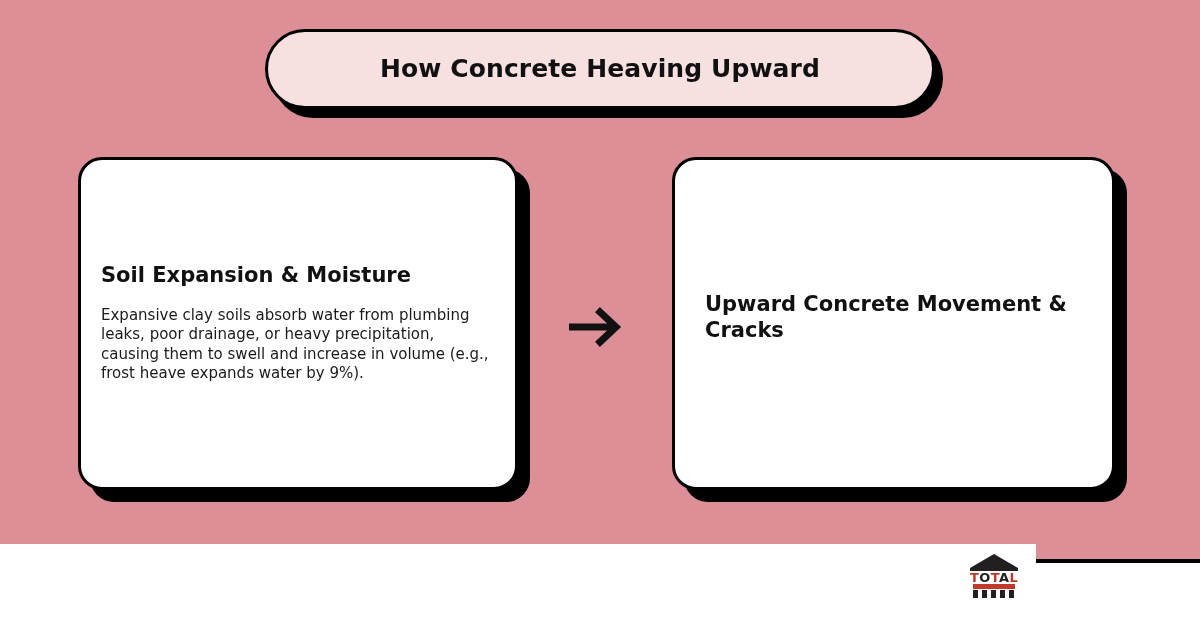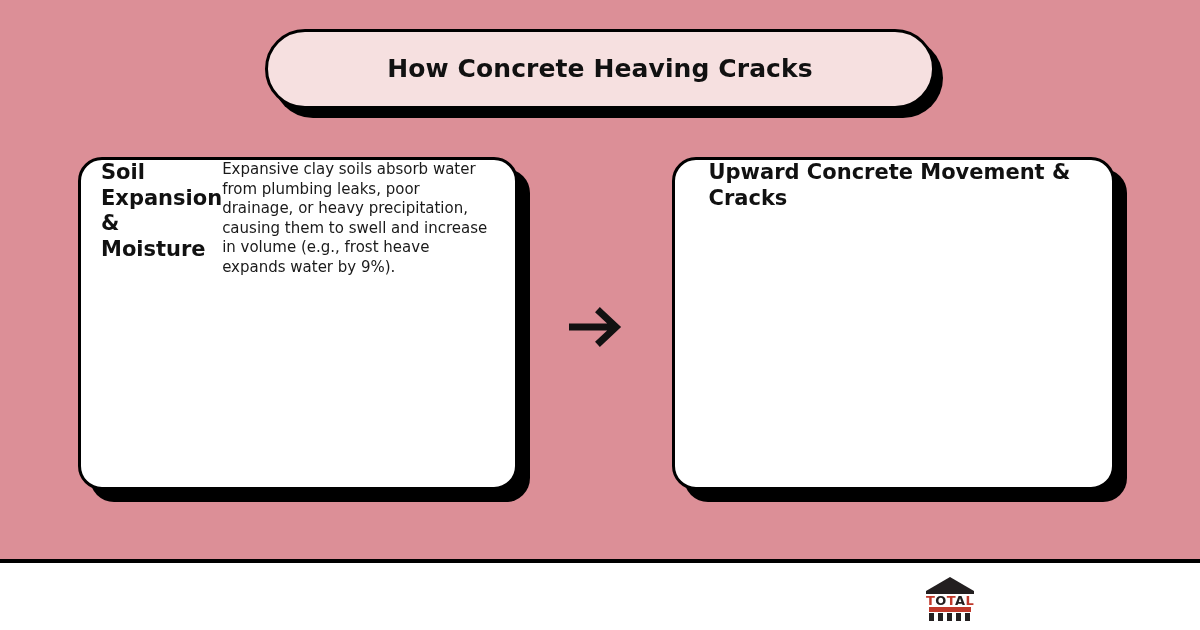--- a/index.html
+++ b/index.html
@@ -60,21 +60,21 @@
 
   
   .card {
     position: absolute;
     background: #ffffff;
     border: 3px solid #000000;
     border-radius: 24px;
     box-sizing: border-box;
     box-shadow: 12px 12px 0 0 #000000;
     display: flex;
-    flex-direction: row;
+    flex-direction: column;
     justify-content: center;
   }
   .card-left {
     left: 78px;
     top: 157px;
     width: 440px;
     height: 333px;
     padding: 0 22px 0 20px;
   }
   .card-right {
@@ -118,44 +118,45 @@
     font-size: 48px;
     font-weight: bold;
     line-height: 1;
   }
   .arrow svg { display: block; }
 
   
   .footer {
     position: absolute;
     left: 0;
-    top: 567px;
+    top: 544px;
     width: 992px;
     height: 63px;
     background: #ffffff;
+    padding-left: 44px;
   }
 
   .logo {
     position: absolute;
     right: 14px;
     top: 5px;
     width: 56px;
     height: 50px;
   }
   .logo svg { display: block; }
 </style>
 </head>
 <body>
 
 <div class="canvas">
 
   <div class="stage">
 
     <div class="title-pill">
-      <div class="title-text">How Concrete Heaving Cracks</div>
+      <div class="title-text">How Concrete Heaving Upward</div>
     </div>
 
     <div class="card card-left">
       <div class="card-heading">Soil Expansion &amp; Moisture</div>
       <div class="card-body">Expansive clay soils absorb water from plumbing leaks, poor drainage, or heavy precipitation, causing them to swell and increase in volume (e.g., frost heave expands water by 9%).</div>
     </div>
 
     <div class="arrow">
       <svg width="58" height="42" viewBox="0 0 58 42" aria-hidden="true">
         <path d="M2 21 H44 M31 6 L47 21 L31 36" fill="none" stroke="#111111" stroke-width="7" stroke-linecap="square" stroke-linejoin="miter"></path>

